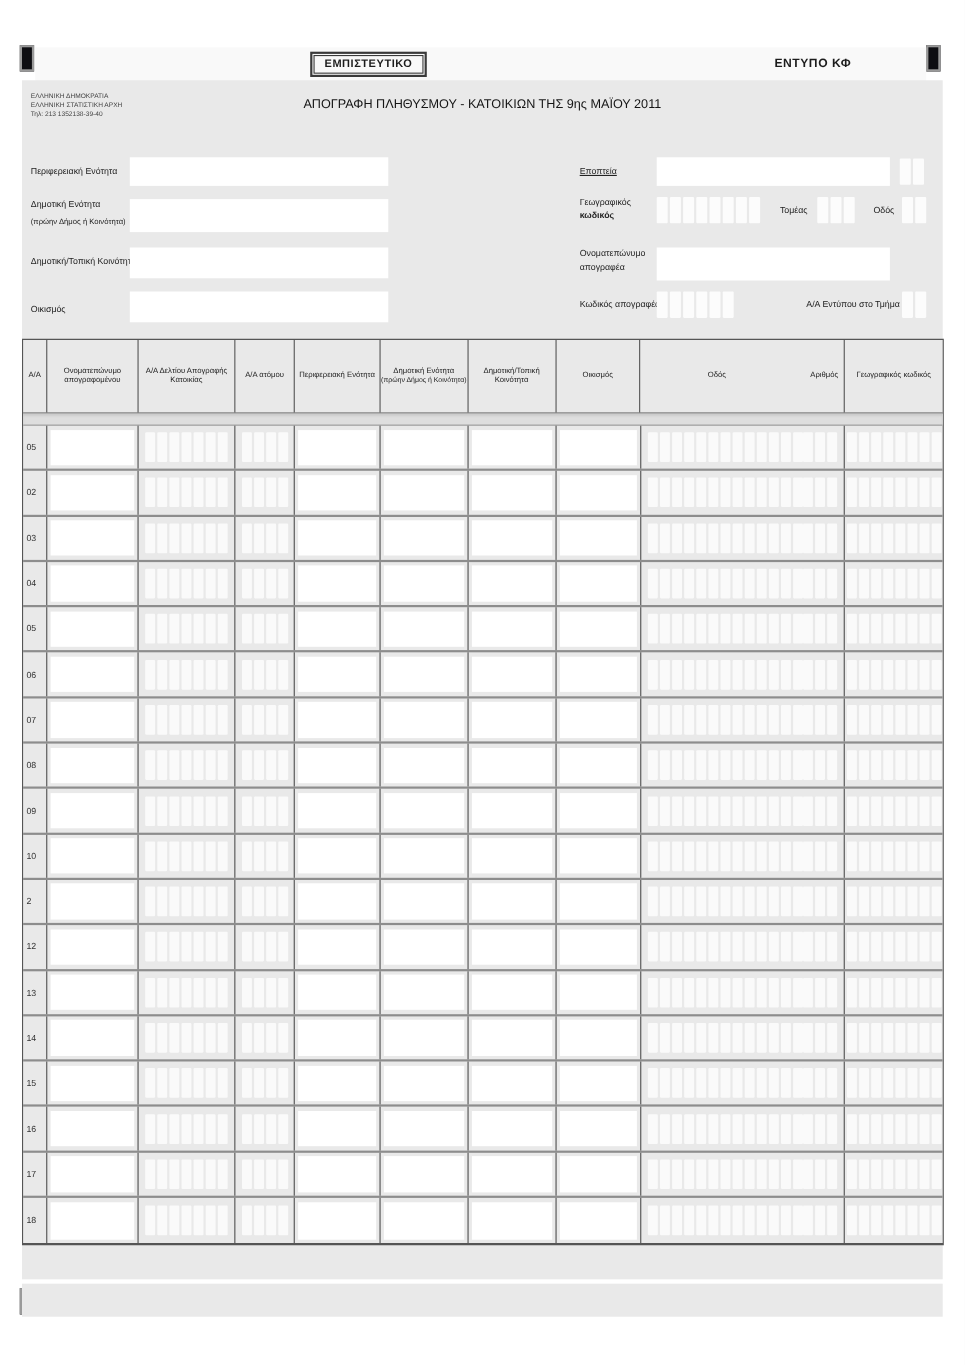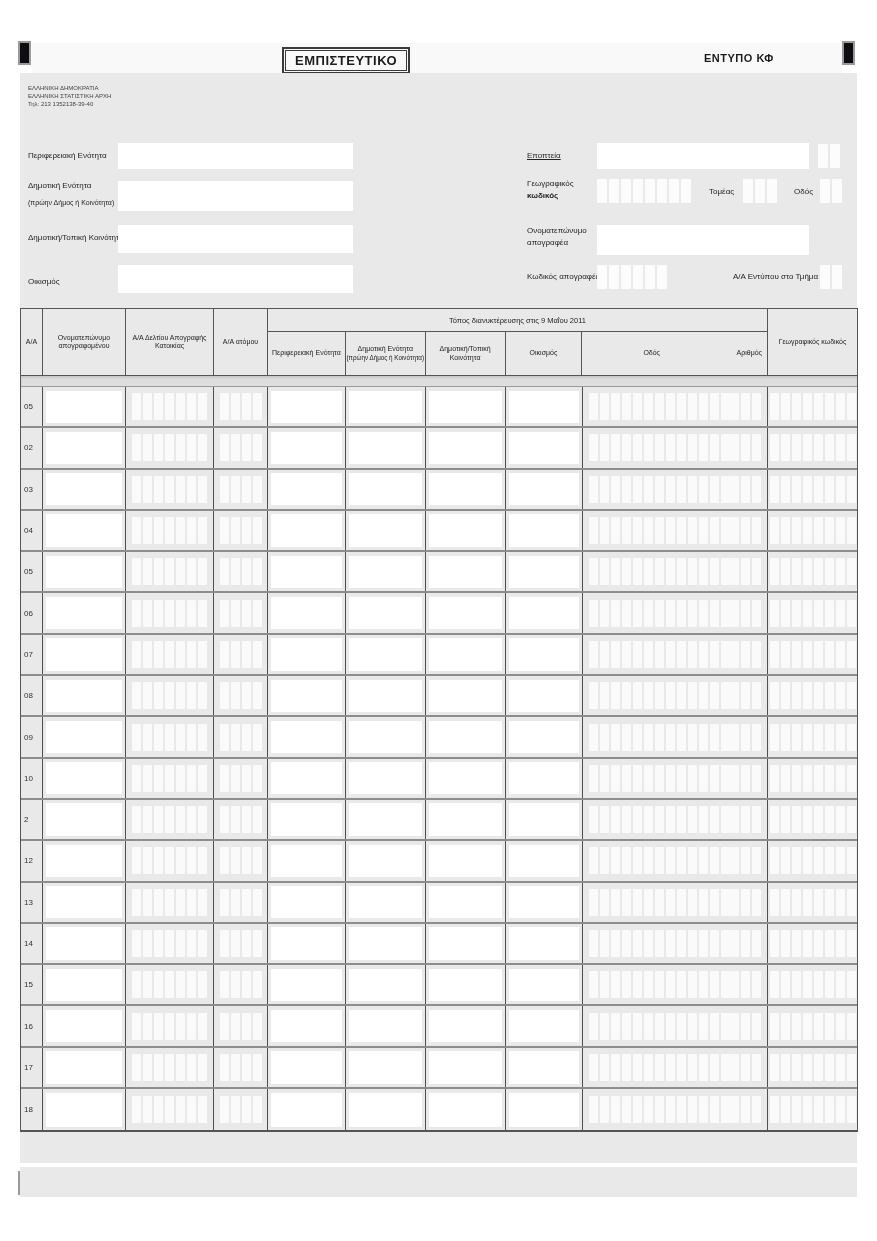--- a/index.html
+++ b/index.html
@@ -3,21 +3,21 @@
 <meta charset="utf-8">
 <style>
   * { margin:0; padding:0; box-sizing:border-box; }
   html,body { width:877px; height:1241px; background:#fff; }
   body { font-family:"Liberation Sans", sans-serif; color:#1c1c1c; position:relative; overflow:hidden; }
 
   .mark { position:absolute; width:13px; height:24px; background:#0e0e12; border:2px solid #9a9a9a; }
 
   .topstrip { position:absolute; left:32px; top:43px; width:810px; height:31px; background:#f9f9f9; }
   .confbox { position:absolute; left:250px; top:4px; border:2px solid #3a3a3a; padding:1px; background:#f9f9f9; }
-  .confbox-inner { border:1px solid #3a3a3a; padding:2px 9px; font-weight:bold; font-size:13px; letter-spacing:0.5px; }
+  .confbox-inner { border:1px solid #3a3a3a; padding:2px 9px; font-weight:bold; font-size:10px; letter-spacing:0.5px; }
   .formcode { position:absolute; left:672px; top:9px; font-weight:bold; font-size:11px; letter-spacing:0.5px; }
 
   .panel { position:absolute; left:20px; top:73px; width:837px; height:1090px; background:#e9e9e9; }
 
   .agency { position:absolute; left:8px; top:11px; font-size:6px; line-height:8px; color:#444; }
   .title { position:absolute; left:0; top:16px; width:100%; text-align:center; font-size:11.5px; color:#151515; }
   .subtitle { position:absolute; left:0; top:33px; width:100%; text-align:center; font-size:8.3px; font-weight:bold; color:#151515; }
 
   .lbl { position:absolute; font-size:8px; color:#222; line-height:10px; }
   .winput { position:absolute; background:#fff; }
@@ -74,20 +74,21 @@
   <div class="formcode">ΕΝΤΥΠΟ ΚΦ</div>
 </div>
 
 <div class="panel">
 
   <div class="agency">
     <div>ΕΛΛΗΝΙΚΗ ΔΗΜΟΚΡΑΤΙΑ</div>
     <div>ΕΛΛΗΝΙΚΗ ΣΤΑΤΙΣΤΙΚΗ ΑΡΧΗ</div>
     <div>Τηλ: 213 1352138-39-40</div>
   </div>
+  <div class="title">ΑΠΟΓΡΑΦΗ ΠΛΗΘΥΣΜΟΥ - ΚΑΤΟΙΚΙΩΝ ΤΗΣ 9ης ΜΑΪΟΥ 2011</div>
 
   <div class="lbl" style="left:8px; top:78px;">Περιφερειακή Ενότητα</div>
   <div class="winput" style="left:98px; top:70px; width:235px; height:26px;"></div>
 
   <div class="lbl" style="left:8px; top:108px;">Δημοτική Ενότητα</div>
   <div class="lbl" style="left:8px; top:125px; font-size:7px;">(πρώην Δήμος ή Κοινότητα)</div>
   <div class="winput" style="left:98px; top:108px; width:235px; height:30px;"></div>
 
   <div class="lbl" style="left:8px; top:160px;">Δημοτική/Τοπική Κοινότητα</div>
   <div class="winput" style="left:98px; top:152px; width:235px; height:28px;"></div>
@@ -156,21 +157,20 @@
       <span>απογραφομένου</span>
     </div>
     <div class="th w-deltio">
       <span>Α/Α Δελτίου Απογραφής</span>
       <span>Κατοικίας</span>
     </div>
     <div class="th w-atomo">
         <span>Α/Α ατόμου</span>
       </div>
     <div class="tgroup">
-      <div class="tgroup-title">Τόπος διανυκτέρευσης στις 9 Μαΐου 2011</div>
       <div class="tgroup-sub">
         <div class="th w-perif">
             <span>Περιφερειακή Ενότητα</span>
           </div>
         <div class="th w-dimen">
           <span>Δημοτική Ενότητα</span>
           <span style="font-size:6.3px;">(πρώην Δήμος ή Κοινότητα)</span>
         </div>
         <div class="th w-dimtop">
           <span>Δημοτική/Τοπική</span>

